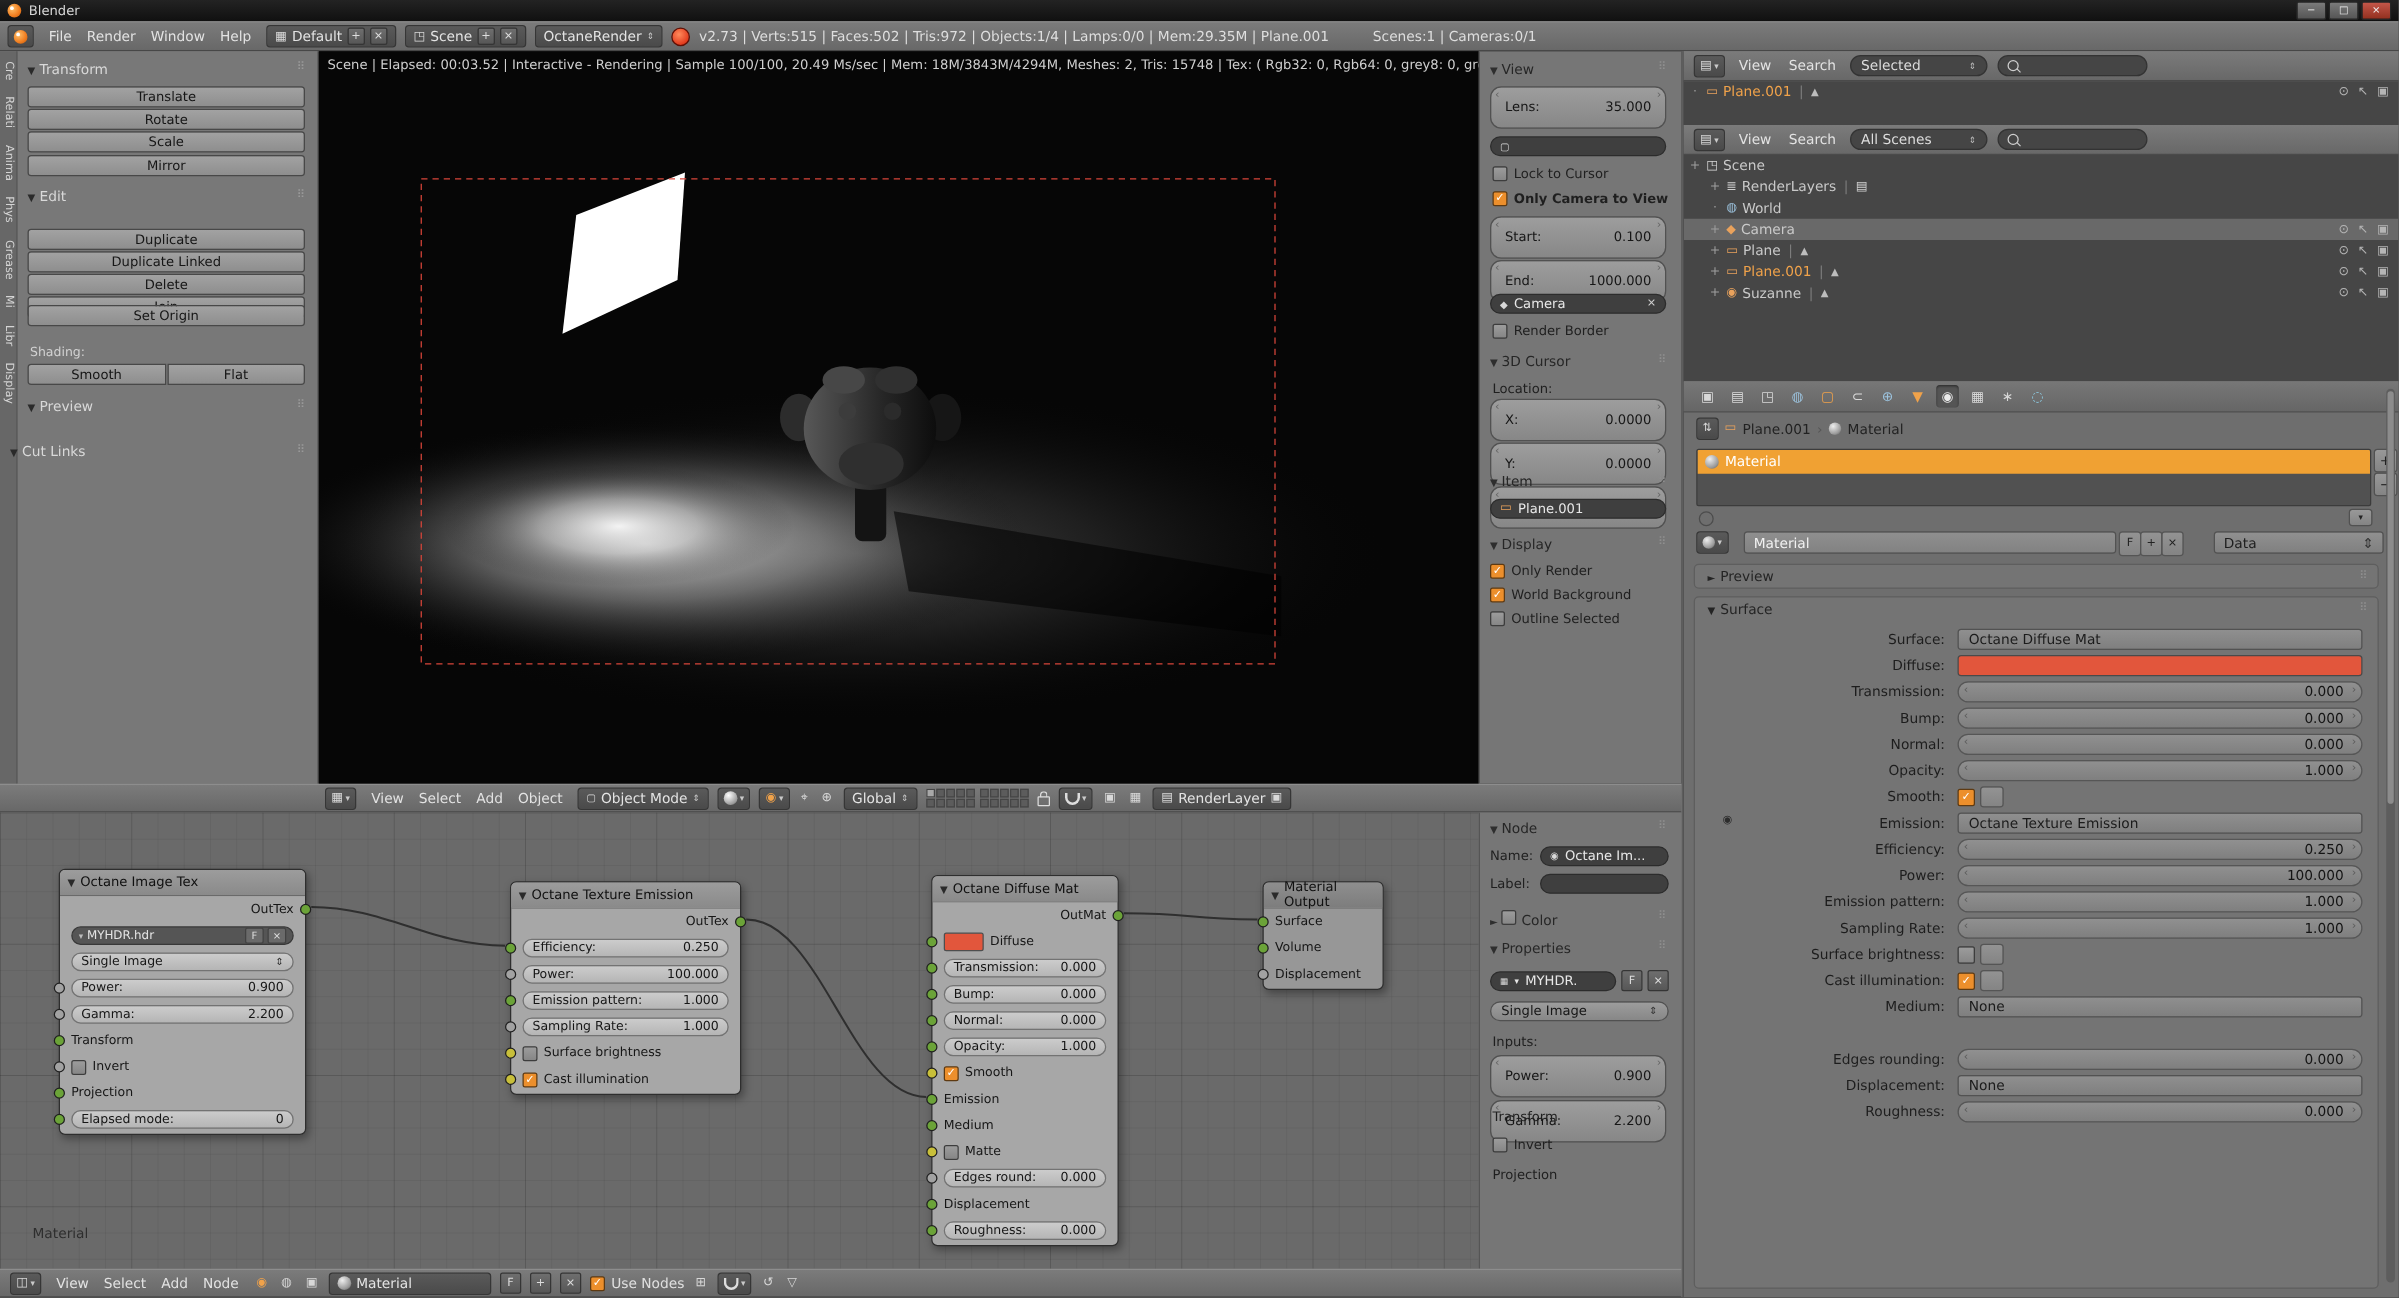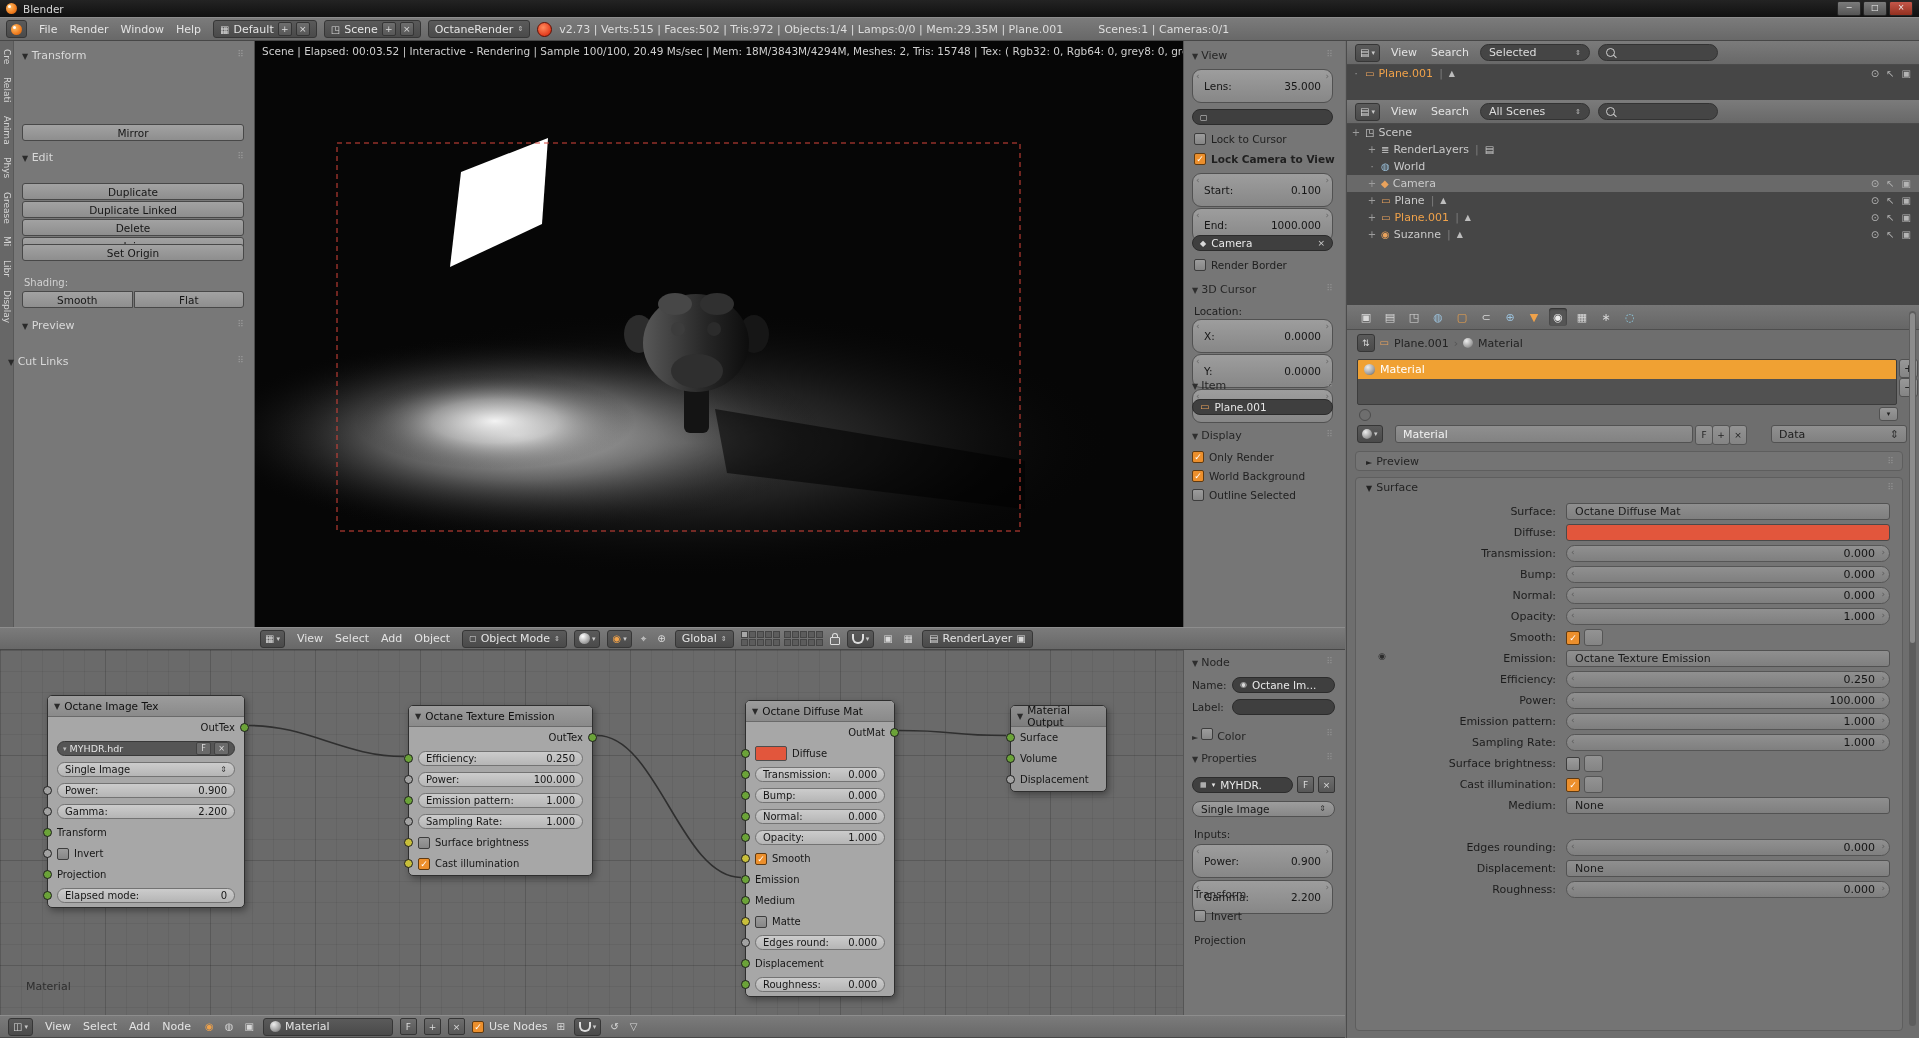--- a/index.html
+++ b/index.html
@@ -235,20 +235,26 @@
       <span class="vtab">Relati</span>
       <span class="vtab">Anima</span>
       <span class="vtab">Phys</span>
       <span class="vtab">Grease</span>
       <span class="vtab">Mi</span>
       <span class="vtab">Libr</span>
       <span class="vtab">Display</span>
     </div>
     <div class="tshead" style="top:8px;left:22px"><span class="ntri">▼</span> <span>Transform</span></div>
     <span class="tsdots" style="top:8px">⠿</span>
+    <div class="tscol" style="top:28px">
+
+    <div class="tsbtn">Translate</div>
+        <div class="tsbtn">Rotate</div>
+        <div class="tsbtn">Scale</div>
+      </div>
     <div class="tscol" style="top:83px">
       <div class="tsbtn">Mirror</div>
     </div>
     <div class="tshead" style="top:110px;left:22px"><span class="ntri">▼</span> <span>Edit</span></div>
     <span class="tsdots" style="top:110px">⠿</span>
     <div class="tscol" style="top:142px">
 
     <div class="tsbtn">Duplicate</div>
         <div class="tsbtn">Duplicate Linked</div>
         <div class="tsbtn">Delete</div>
@@ -315,21 +321,21 @@
           <div class="npdark">
             <span class="gi" style="font-size:8px">▢</span>
           </div>
         </div>
       <div class="npchk" style="top:92px">
           <span class="chk"></span>
           <span>Lock to Cursor</span>
         </div>
       <div class="npchk" style="top:112px">
           <span class="chk on"></span>
-          <span style="font-weight:bold">Lock Camera to View</span>
+          <span style="font-weight:bold">Only Camera to View</span>
         </div>
       <div class="nplab" style="top:134px">Clip:</div>
       <div class="npabs stack" style="top:132px">
 
       <div class="npslider">
             <span>Start:</span>
             <span>0.100</span>
           </div>
           <div class="npslider">
             <span>End:</span>

